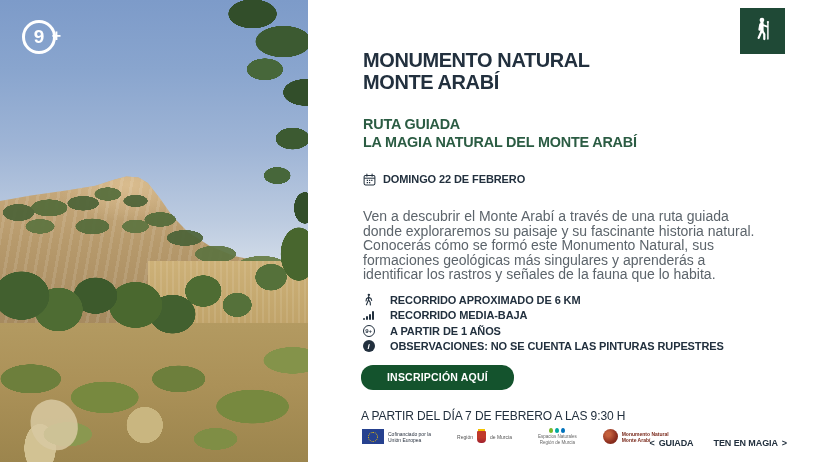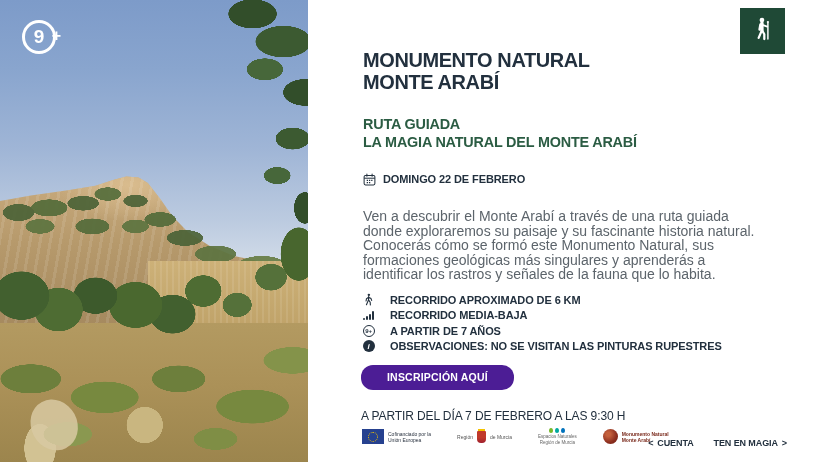--- a/index.html
+++ b/index.html
@@ -95,21 +95,21 @@
   .detail-icon { width:13px; display:flex; justify-content:center; align-items:center; }
   .bars { display:flex; align-items:flex-end; gap:1px; height:9px; }
   .bars i { display:block; width:2px; background:#22303e; border-radius:1px; }
   .bars i:nth-child(1){height:2px;} .bars i:nth-child(2){height:4px;}
   .bars i:nth-child(3){height:6px;} .bars i:nth-child(4){height:9px;}
   .circle-icon { width:12px; height:12px; border-radius:50%; display:flex;
     align-items:center; justify-content:center; }
   .age-icon { border:1.3px solid #22303e; color:#22303e; font-size:6px; font-weight:bold; }
   .info-icon { background:#22303e; color:#fff; font-size:8px; font-weight:bold; font-style:italic; }
 
-  .cta-button { position:absolute; left:361px; top:365px; background:#4c1d95; color:#fff;
+  .cta-button { position:absolute; left:361px; top:365px; background:#14532d; color:#fff;
     border:none; border-radius:12px; padding:6px 26px 7px; font-size:10.5px; font-weight:bold;
     letter-spacing:0.2px; font-family:"Liberation Sans",sans-serif; cursor:pointer; }
   .cta-note { position:absolute; left:361px; top:409px; font-size:12px; font-weight:normal;
     color:#22303e; letter-spacing:-0.1px; }
 
   
   .logos { position:absolute; left:362px; top:428px; display:flex; align-items:center; gap:26px; }
   .logo { display:flex; align-items:center; gap:4px; }
   .eu-flag { width:22px; height:15px; background:#26418f; position:relative; }
   .eu-flag::after { content:""; position:absolute; left:50%; top:50%; width:8px; height:8px;
@@ -214,27 +214,27 @@
       </span>
       <span>RECORRIDO MEDIA-BAJA</span>
     </div>
     <div class="detail-row">
       <span class="detail-icon">
         <span class="circle-icon age-icon">
             <span>9</span>
             <span>+</span>
           </span>
       </span>
-      <span>A PARTIR DE 7 AÑOS</span>
+      <span>A PARTIR DE 1 AÑOS</span>
     </div>
     <div class="detail-row">
       <span class="detail-icon">
         <span class="circle-icon info-icon">i</span>
       </span>
-      <span>OBSERVACIONES: NO SE VISITAN LAS PINTURAS RUPESTRES</span>
+      <span>OBSERVACIONES: NO SE CUENTA LAS PINTURAS RUPESTRES</span>
     </div>
   </div>
 
   <button class="cta-button">INSCRIPCIÓN AQUÍ</button>
   <div class="cta-note">A PARTIR DEL DÍA 7 DE FEBRERO A LAS 9:30 H</div>
 
   <div class="logos">
     <div class="logo">
       <span class="eu-flag"></span>
       <span class="logo-text">
@@ -261,21 +261,21 @@
       <span class="arabi-text">
         <div>Monumento Natural</div>
         <div>Monte Arabí</div>
       </span>
     </div>
   </div>
 
   <div class="footer-nav">
     <a>
       <span>&lt;</span>
-      <span>CUENTA</span>
+      <span>GUIADA</span>
     </a>
     <a>
       <span>TEN EN MAGIA</span>
       <span>&gt;</span>
     </a>
   </div>
 
 </div>
 
 </body></html>

